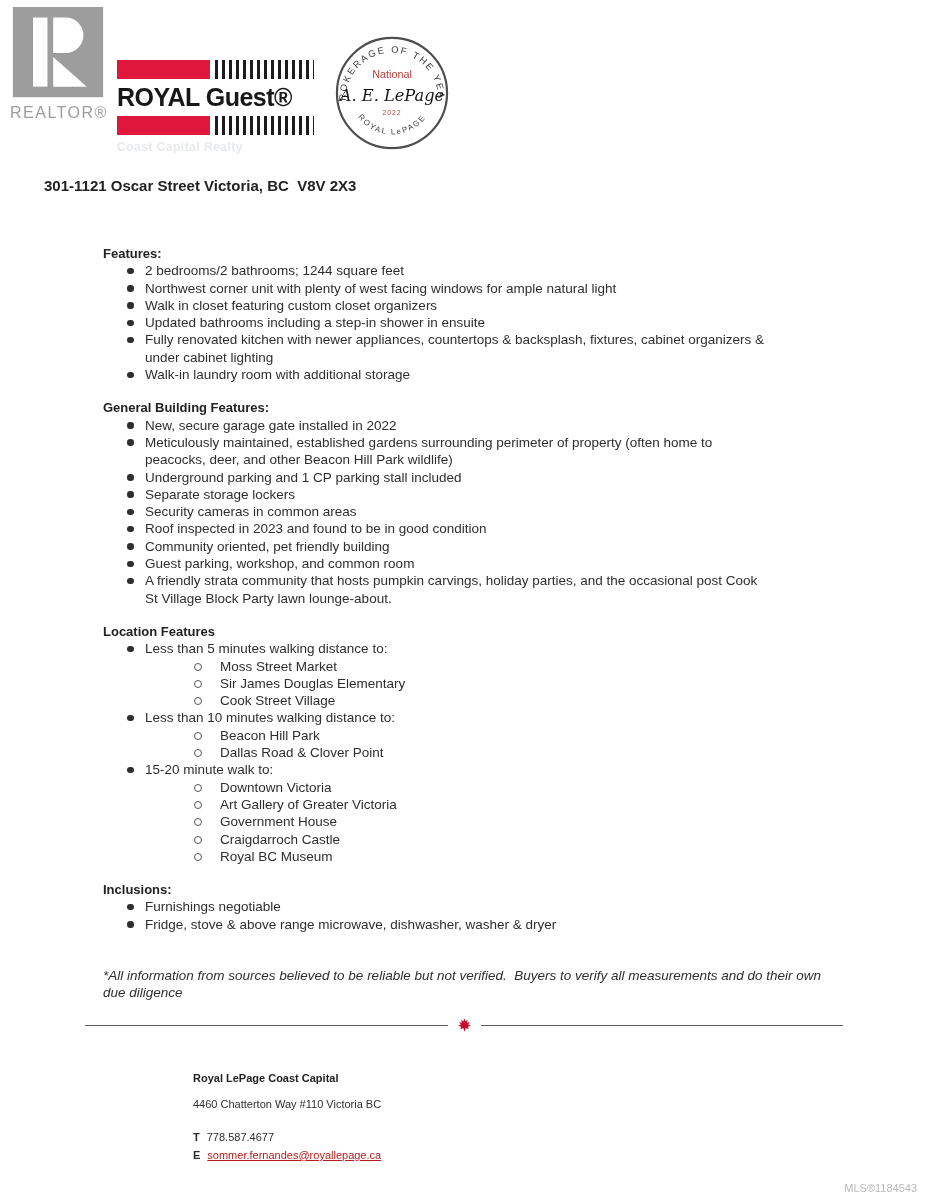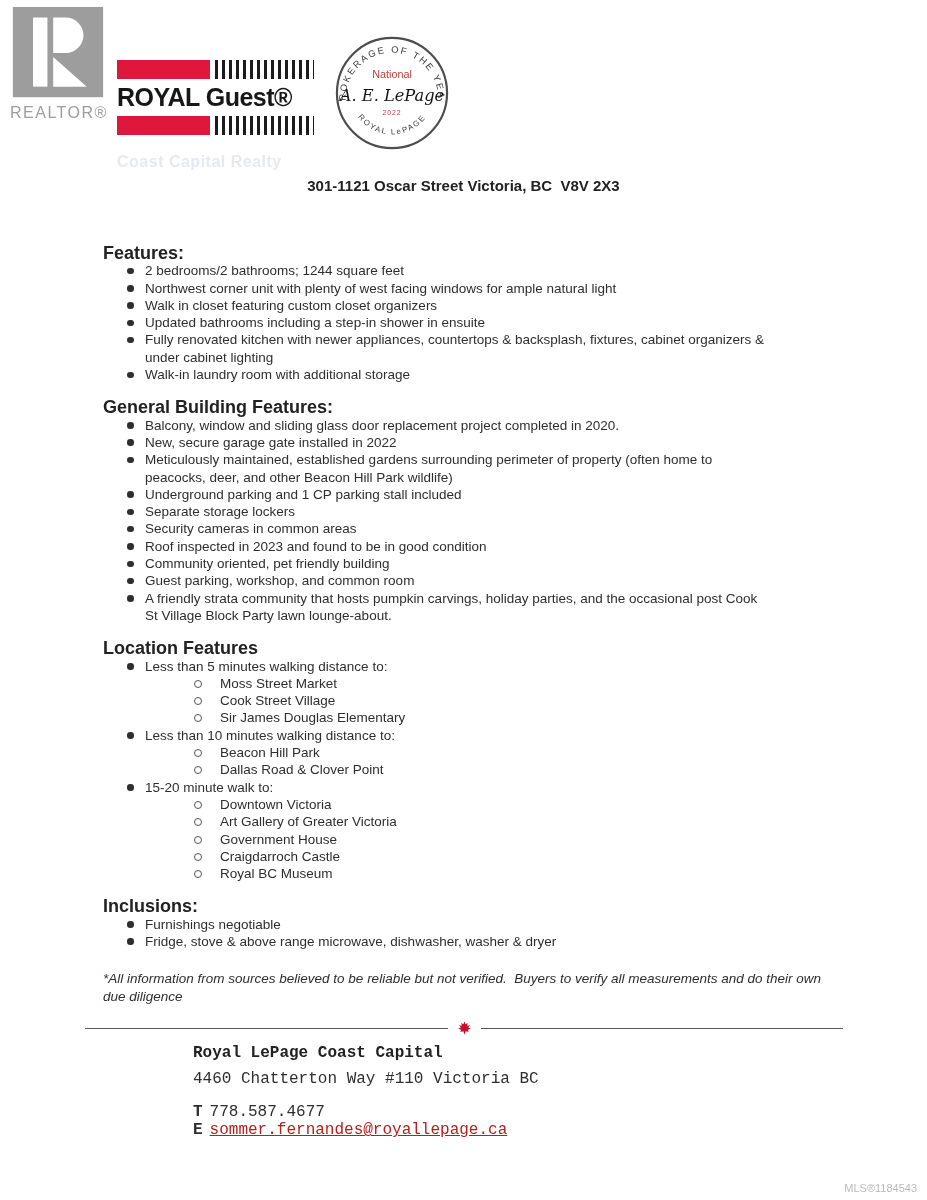--- a/index.html
+++ b/index.html
@@ -13,50 +13,50 @@
   .realtor svg { display:block; }
   .realtor-word { font-size:16px; letter-spacing:1.5px; color:#9d9d9d; margin-top:2px; white-space:nowrap; }
 
   .rlp { position:absolute; left:117px; top:60px; width:197px; }
   .rlp-row { display:flex; height:19px; align-items:stretch; }
   .rlp-red { width:93px; background:#e0173c; }
   .rlp-stripes { flex:1; margin-left:5px;
     background:repeating-linear-gradient(90deg,#1c1c1c 0 3px,#ffffff 3px 7px); }
   .rlp-word { font-weight:800; font-size:25px; letter-spacing:-0.5px; color:#171717;
     line-height:37px; white-space:nowrap; }
-  .watermark { margin-top:18px; font-size:16px; font-weight:700; color:#e7e9ef; letter-spacing:0.5px; }
+  .watermark { margin-top:5px; font-size:12px; font-weight:700; color:#e7e9ef; letter-spacing:0.5px; }
 
   .seal { position:absolute; left:333px; top:34px; width:118px; height:118px; }
 
   
-  .address { margin-top:18px; text-align:center; font-size:15px; font-weight:700;
-    line-height:19px; color:#222; white-space:pre; }
+  .address { margin-top:18px; font-size:15px; font-weight:700;
+    line-height:19px; color:#222; white-space:pre;padding-left:44px; }
 
   
   .content { margin:50px 112px 0 103px; font-size:13.5px; line-height:17.3px; }
   .feature-section { margin-bottom:16px; }
-  .section-heading { font-size:18px; font-weight:700; line-height:17.3px; color:#222; }
+  .section-heading { font-size:13px; font-weight:700; line-height:17.3px; color:#222; }
   ul { list-style:none; }
   .lvl1 > li { position:relative; padding-left:42px; }
   .lvl1 > li > .li-text { display:block; max-width:622px; }
   .lvl1 > li::before { content:""; position:absolute; left:24px; top:5.5px;
     width:6.5px; height:6.5px; border-radius:50%; background:#2e2e2e; }
   .lvl2 > li { position:relative; padding-left:75px; }
   .lvl2 > li::before { content:""; position:absolute; left:49px; top:5px;
     width:6px; height:6px; border-radius:50%; border:1.3px solid #555; background:#fff; }
 
-  .disclaimer { margin:20px 100px 0 103px; font-size:13.5px; font-style:italic;
+  .disclaimer { margin:34px 100px 0 103px; font-size:13.5px; font-style:italic;
     line-height:17.5px; color:#2e2e2e; white-space:pre-wrap; max-width:722px; }
 
   
   .divider { display:flex; align-items:center; margin:16px 84px 0 85px; }
   .divider .line { flex:1; border-top:1.5px solid #595959; }
   .divider .leaf { margin:0 9px; display:flex; }
 
-  .contact { margin:8px 0 0 193px; font-size:16px;font-family:Liberation Mono, monospace; }
+  .contact { margin:36px 0 0 193px; font-size:11px; }
   .company { font-weight:700; line-height:18px; color:#222; }
   .caddr { margin-top:8px; line-height:18px; }
   .phone-line { margin-top:15px; line-height:18px; }
   .email-line { line-height:18px; }
   .lbl { font-weight:700; margin-right:7px; }
   .email { color:#b91c1c; text-decoration:underline; }
 
   .mls { position:absolute; right:10px; bottom:6px; font-size:11px; color:#bababa; }
 </style>
 </head>
@@ -132,23 +132,20 @@
           </li>
           <li>
             <span class="li-text">Walk-in laundry room with additional storage</span>
           </li>
         </ul>
       </section>
       <section class="feature-section">
         <h3 class="section-heading">General Building Features:</h3>
         <ul class="lvl1">
           <li>
-            <span class="li-text">Balcony, window and sliding glass door replacement project completed in 2020.</span>
-          </li>
-          <li>
             <span class="li-text">New, secure garage gate installed in 2022</span>
           </li>
           <li>
             <span class="li-text">Meticulously maintained, established gardens surrounding perimeter of property (often home to peacocks, deer, and other Beacon Hill Park wildlife)</span>
           </li>
           <li>
             <span class="li-text">Underground parking and 1 CP parking stall included</span>
           </li>
           <li>
             <span class="li-text">Separate storage lockers</span>
@@ -170,22 +167,22 @@
           </li>
         </ul>
       </section>
       <section class="feature-section">
         <h3 class="section-heading">Location Features</h3>
         <ul class="lvl1">
           <li>
             <span class="li-text">Less than 5 minutes walking distance to:</span>
             <ul class="lvl2">
               <li>Moss Street Market</li>
+              <li>Sir James Douglas Elementary</li>
               <li>Cook Street Village</li>
-              <li>Sir James Douglas Elementary</li>
             </ul>
           </li>
           <li>
             <span class="li-text">Less than 10 minutes walking distance to:</span>
             <ul class="lvl2">
               <li>Beacon Hill Park</li>
               <li>Dallas Road &amp; Clover Point</li>
             </ul>
           </li>
           <li>

